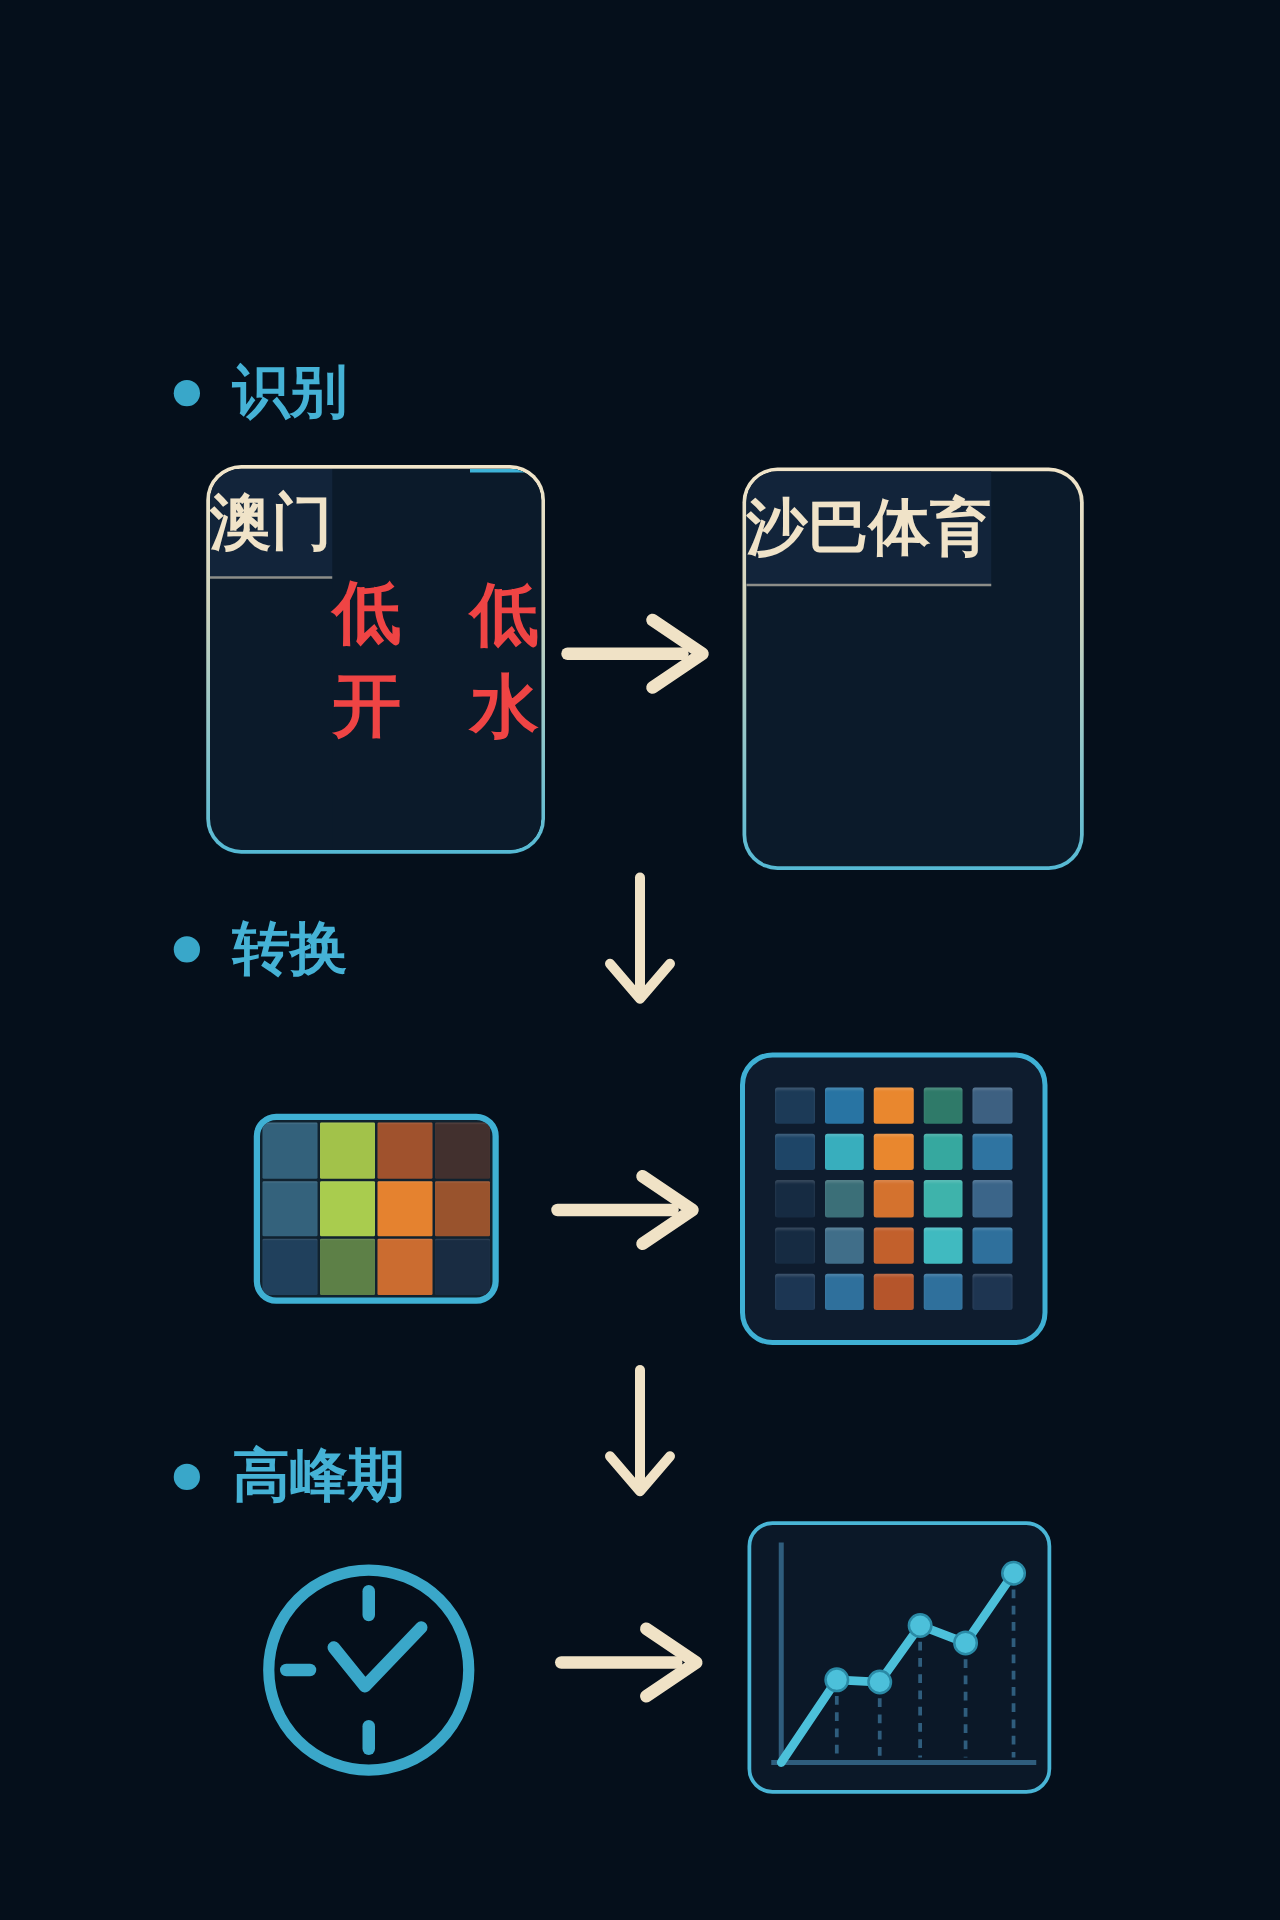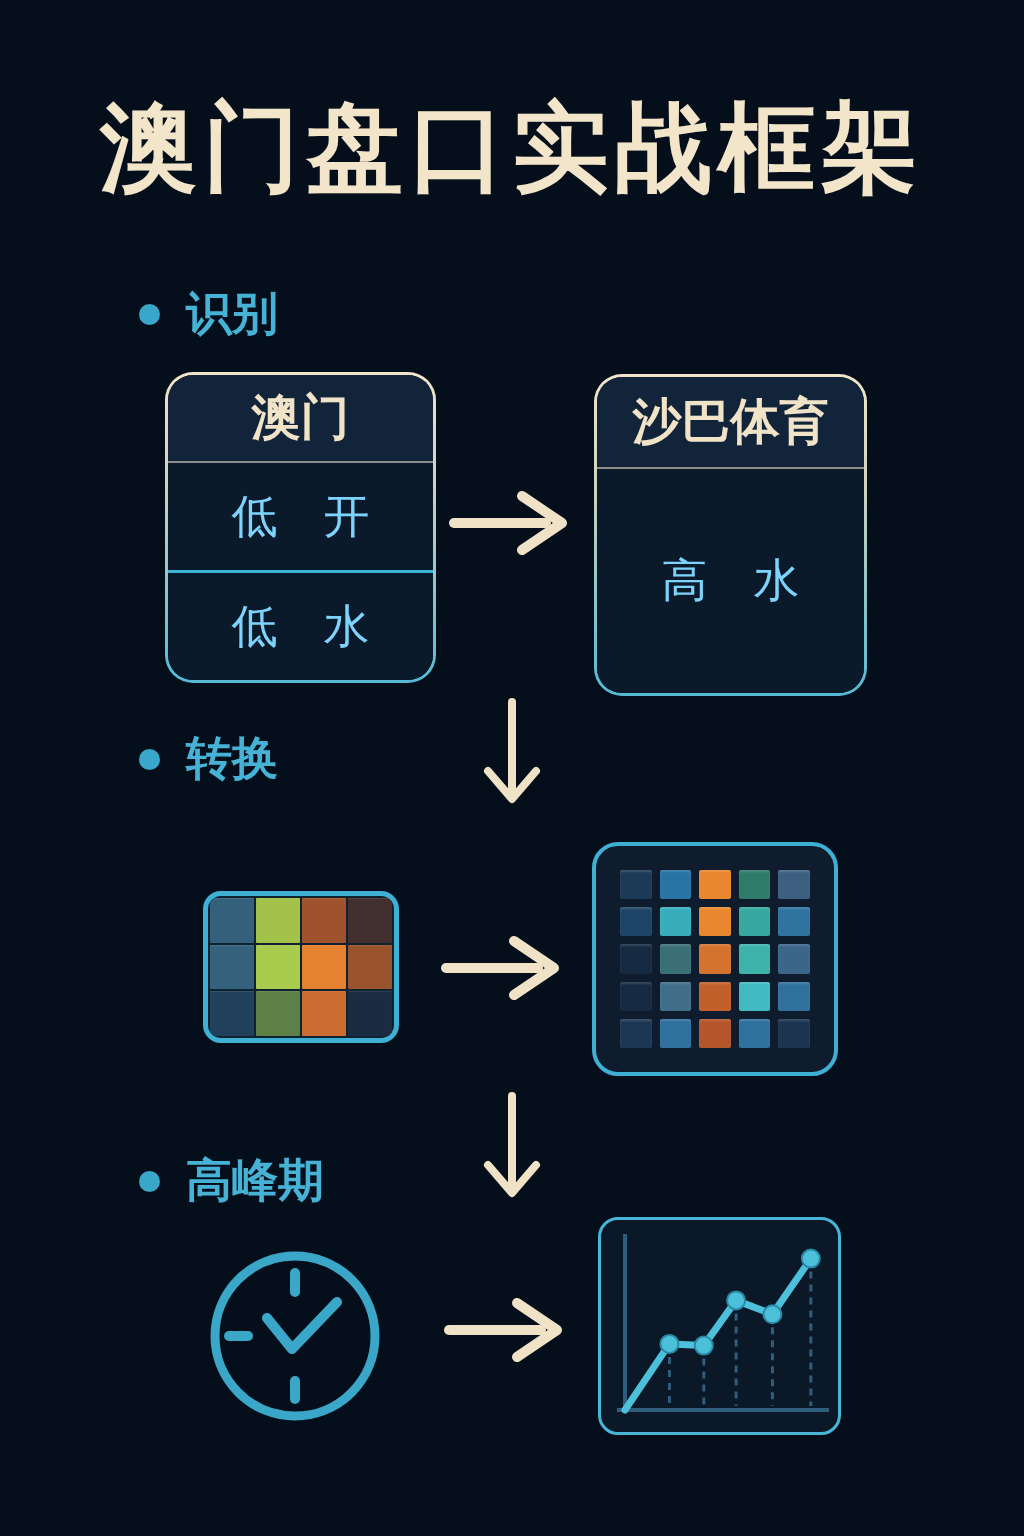--- a/index.html
+++ b/index.html
@@ -22,30 +22,30 @@
   .bullet{
     width:21px;height:21px;border-radius:50%;background:#39a7c9;flex:0 0 auto;
   }
   
   .obox{
     position:absolute;border-radius:28px;padding:3px;
     background:linear-gradient(180deg,#f2e5ca 0%,#cfd3bd 35%,#55b9d4 100%);
   }
   .obox-inner{
     width:100%;height:100%;box-sizing:border-box;border-radius:25px;overflow:hidden;
-    background:#0b1a2a;display:flex;flex-direction:column;
+    background:#0b1a2a;display:flex;
   }
   .t-header{
     flex:0 0 auto;display:flex;align-items:center;justify-content:center;
     background:#12243a;color:#f0e3c8;font-size:49px;font-weight:800;
     border-bottom:2px solid rgba(242,229,202,.55);
   }
   .t-row{
     flex:1 1 auto;display:flex;align-items:center;justify-content:center;
-    color:#7dd3fc;font-size:46px;font-weight:400;background:#0b1a2a;
+    color:#ef4444;font-size:55px;font-weight:700;background:#0b1a2a;
   }
   .t-row + .t-row{border-top:3px solid #3eb3d8;}
   .tbl-1{left:165px;top:372px;width:265px;height:305px;}
   .tbl-1 .t-header{height:86px;}
   .tbl-2{left:594px;top:374px;width:267px;height:316px;}
   .tbl-2 .t-header{height:90px;}
   
   .arrow{position:absolute;}
   
   .hgrid-small{
@@ -68,21 +68,20 @@
     position:absolute;left:598px;top:1217px;width:243px;height:218px;
     box-sizing:border-box;border:3px solid #49b5d6;border-radius:20px;
     background:#0b1828;overflow:hidden;
   }
 </style>
 </head>
 <body>
 
 <div class="canvas">
 
-  <h1 class="title">澳门盘口实战框架</h1>
 
   <div class="section-label" style="left:139px;top:283px;">
     <span class="bullet"></span>
     <span>识别</span>
   </div>
 
   <div class="obox tbl-1">
     <div class="obox-inner">
       <div class="t-header">澳门</div>
       <div class="t-row">低　开</div>
@@ -93,21 +92,20 @@
   <svg class="arrow" style="left:448px;top:483px;" width="128" height="80" viewBox="0 0 128 80">
     <g fill="none" stroke="#f0e2c6" stroke-width="10" stroke-linecap="round" stroke-linejoin="round">
       <line x1="6" y1="40" x2="98" y2="40"></line>
       <polyline points="74,13 114,40 74,67"></polyline>
     </g>
   </svg>
 
   <div class="obox tbl-2">
     <div class="obox-inner">
       <div class="t-header">沙巴体育</div>
-      <div class="t-row">高　水</div>
     </div>
   </div>
 
   <svg class="arrow" style="left:477px;top:697px;" width="70" height="110" viewBox="0 0 70 110">
     <g fill="none" stroke="#f0e2c6" stroke-width="8" stroke-linecap="round" stroke-linejoin="round">
       <line x1="35" y1="5" x2="35" y2="98"></line>
       <polyline points="11,74 35,102 59,74"></polyline>
     </g>
   </svg>
 

